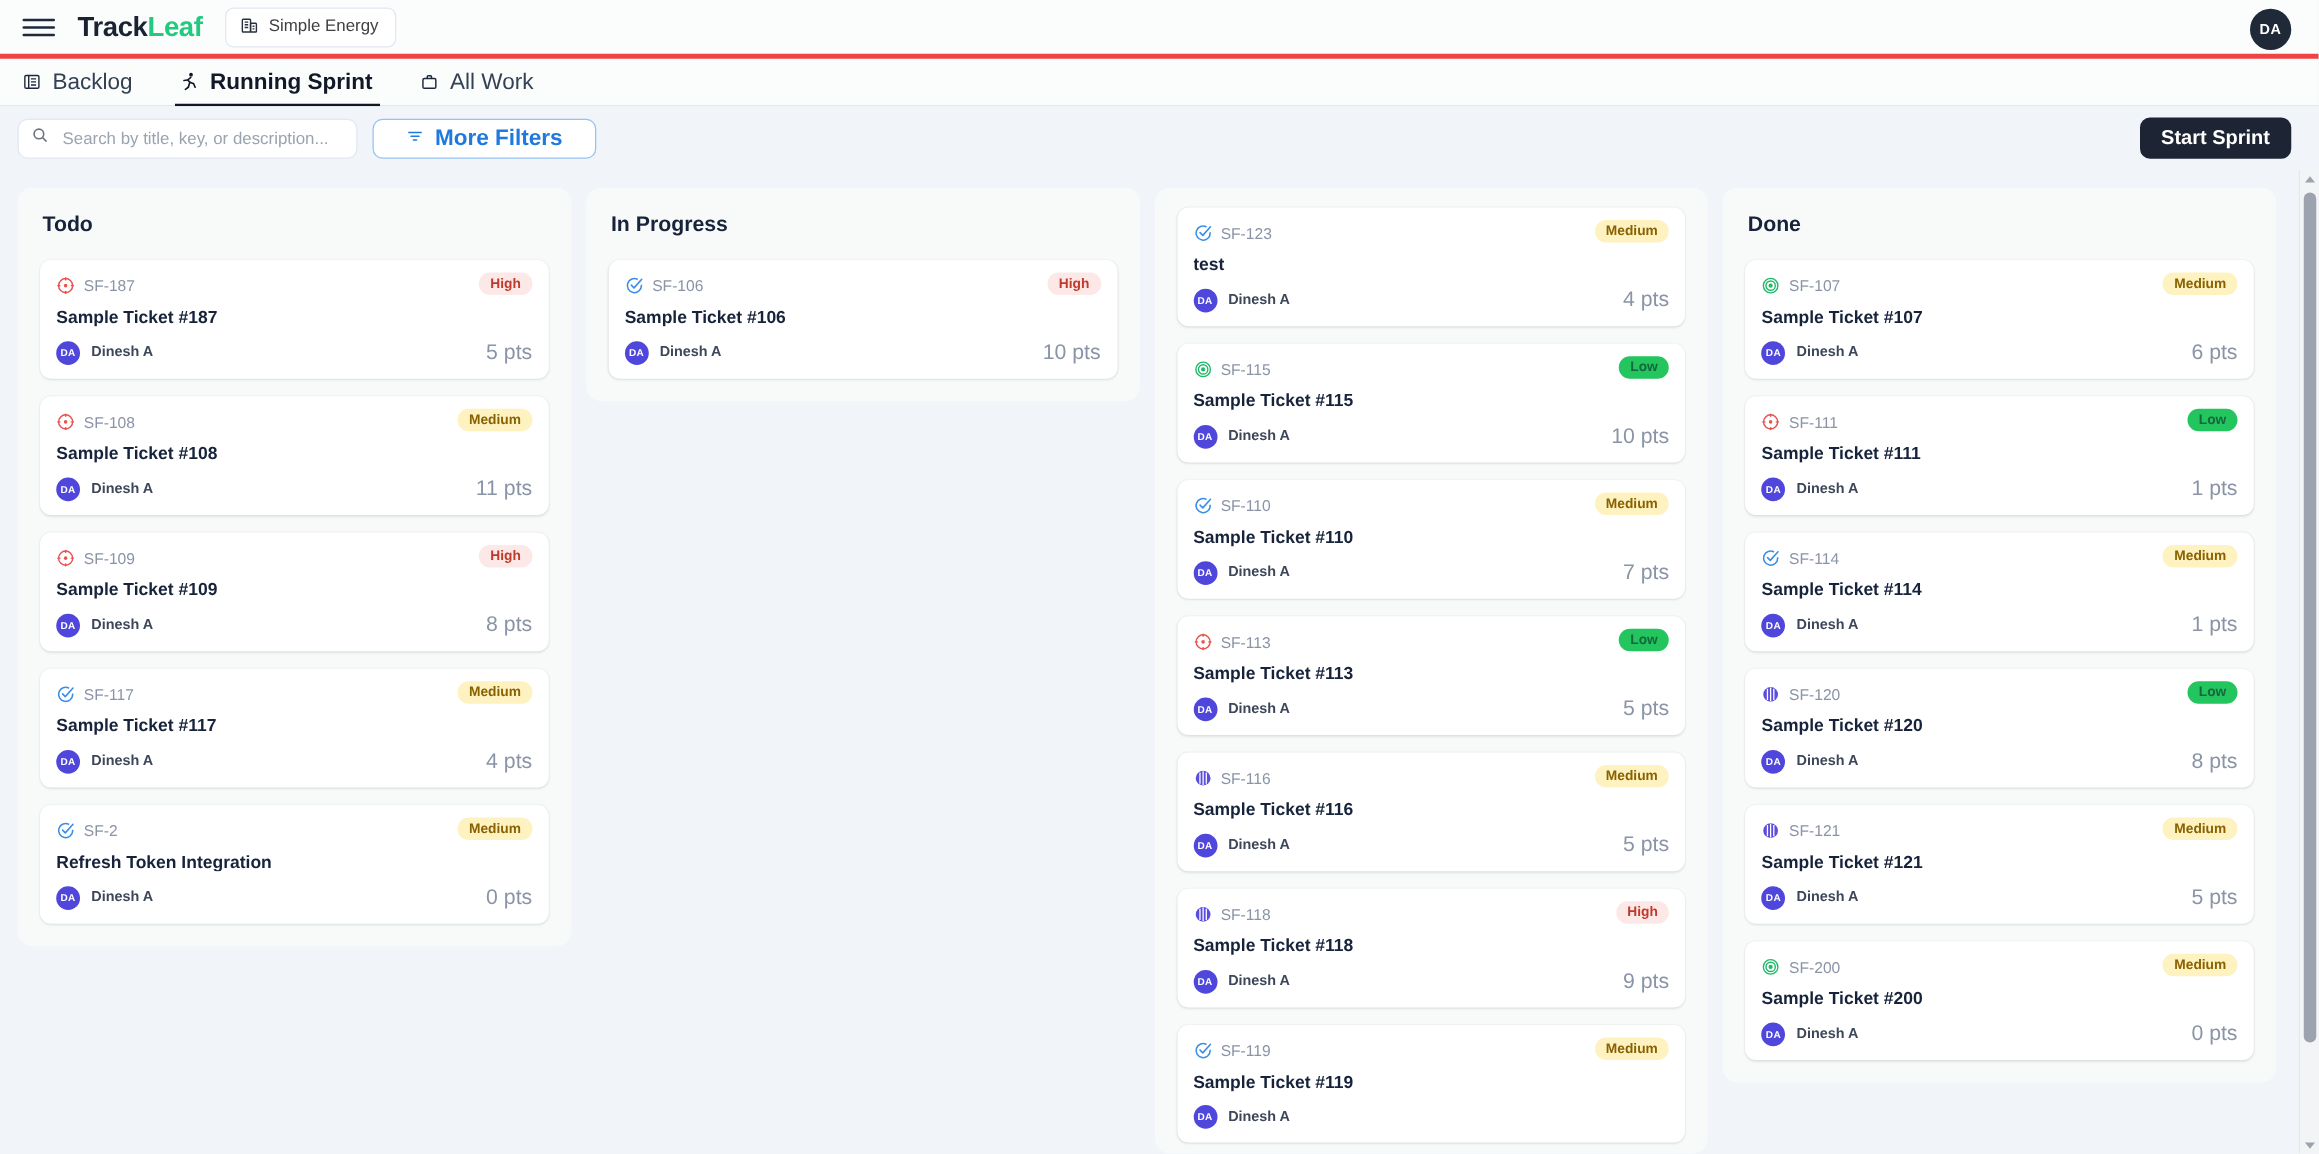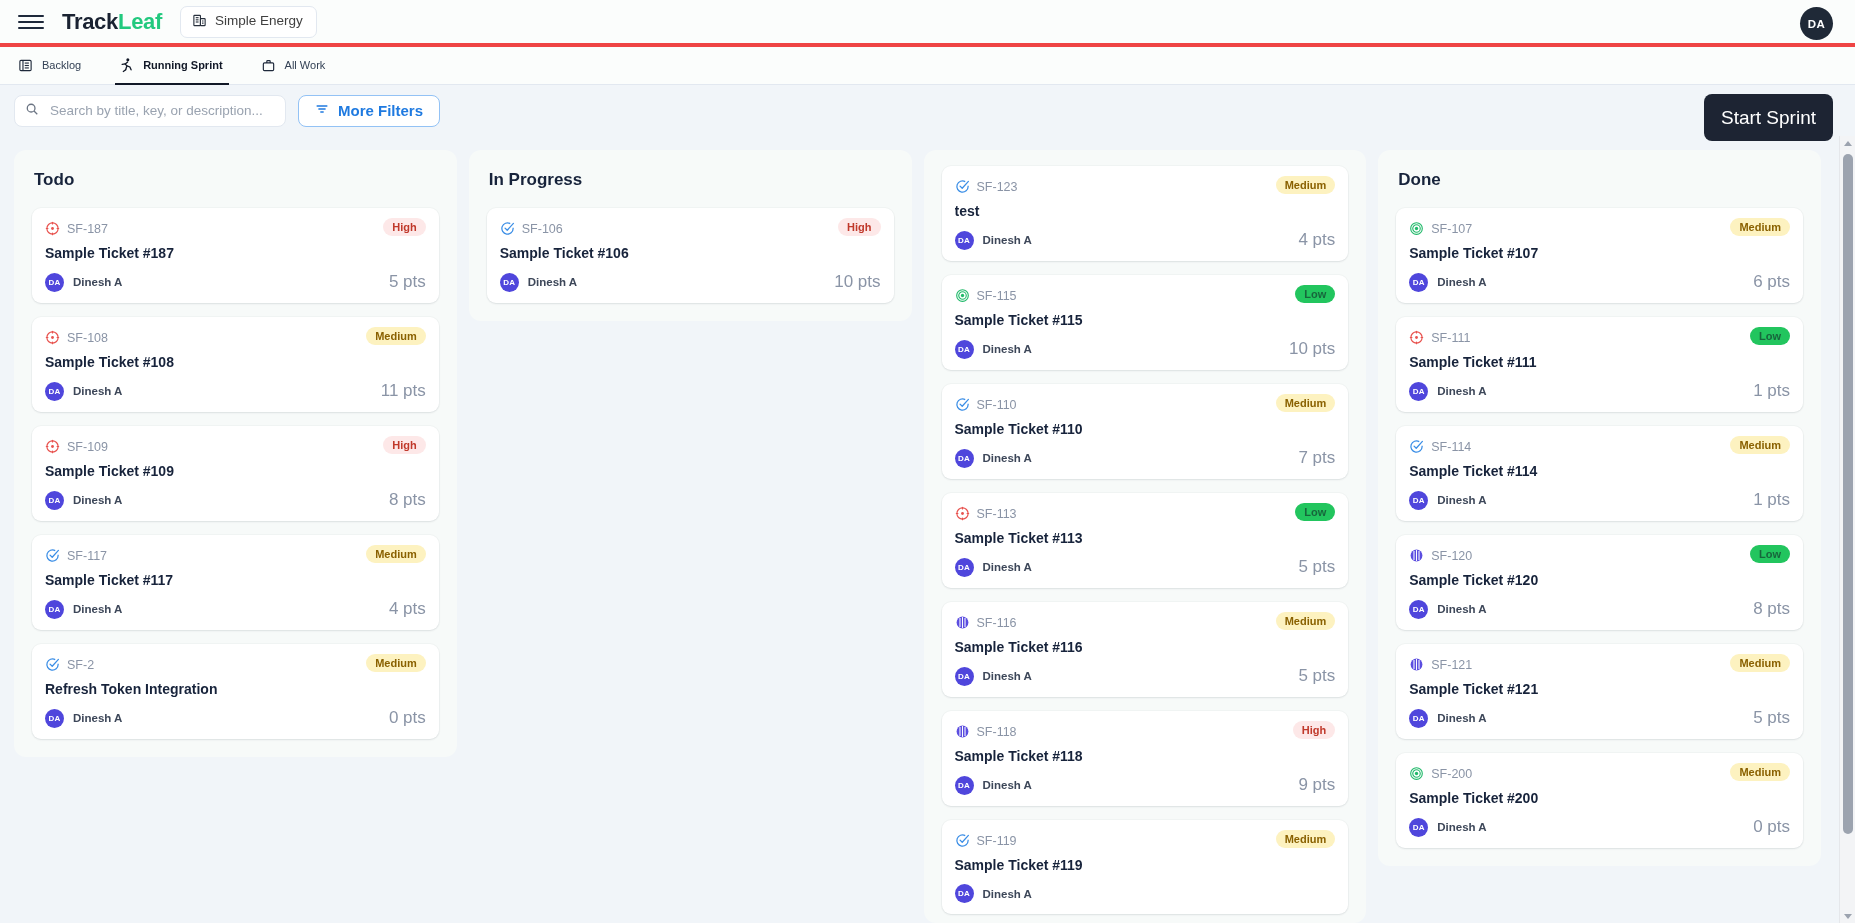--- a/index.html
+++ b/index.html
@@ -60,21 +60,21 @@
     height: 38px;
     background: #fbfdfc;
     border-bottom: 1px solid #e2e8f0;
     display: flex;
     align-items: stretch;
     padding: 0 14px;
     gap: 28px;
   }
   .tab {
     display: flex; align-items: center; gap: 9px;
-    font-size: 11px; color: #334155;
+    font-size: 18px; color: #334155;
     padding: 0 6px 0 4px;
     cursor: pointer;
     border-bottom: 2.5px solid transparent;
     margin-bottom: -1px;
   }
   .tab.active { font-weight: bold; color: #111827; border-bottom-color: #111827; }
   .tab svg { display: block; }
 
   
   .filterbar {
@@ -102,31 +102,31 @@
   }
   .search-wrap input::placeholder { color: #9aa3b0; }
   .more-filters {
     margin-left: 12px;
     height: 32px;
     display: inline-flex; align-items: center; gap: 9px;
     border: 1px solid #93c2f5;
     border-radius: 8px;
     background: #ffffff;
     color: #1f7ae0;
-    font-size: 15px; font-weight: bold;
-    padding: 0 16px;
+    font-size: 18px; font-weight: bold;
+    padding: 0 26px;
     cursor: pointer;
   }
   .start-sprint {
     position: absolute; right: 22px; top: 9px;
-    height: 47px;
+    height: 33px;
     background: #1d2433; color: #ffffff;
     border: 0; border-radius: 8px;
     font-family: "Liberation Sans", sans-serif;
-    font-size: 19px; font-weight: normal;
+    font-size: 16px; font-weight: bold;
     padding: 0 17px;
     cursor: pointer;
   }
 
   
   .board-scroll {
     position: relative;
     height: calc(923px - 47px - 38px - 51px);
     overflow: hidden;
   }

